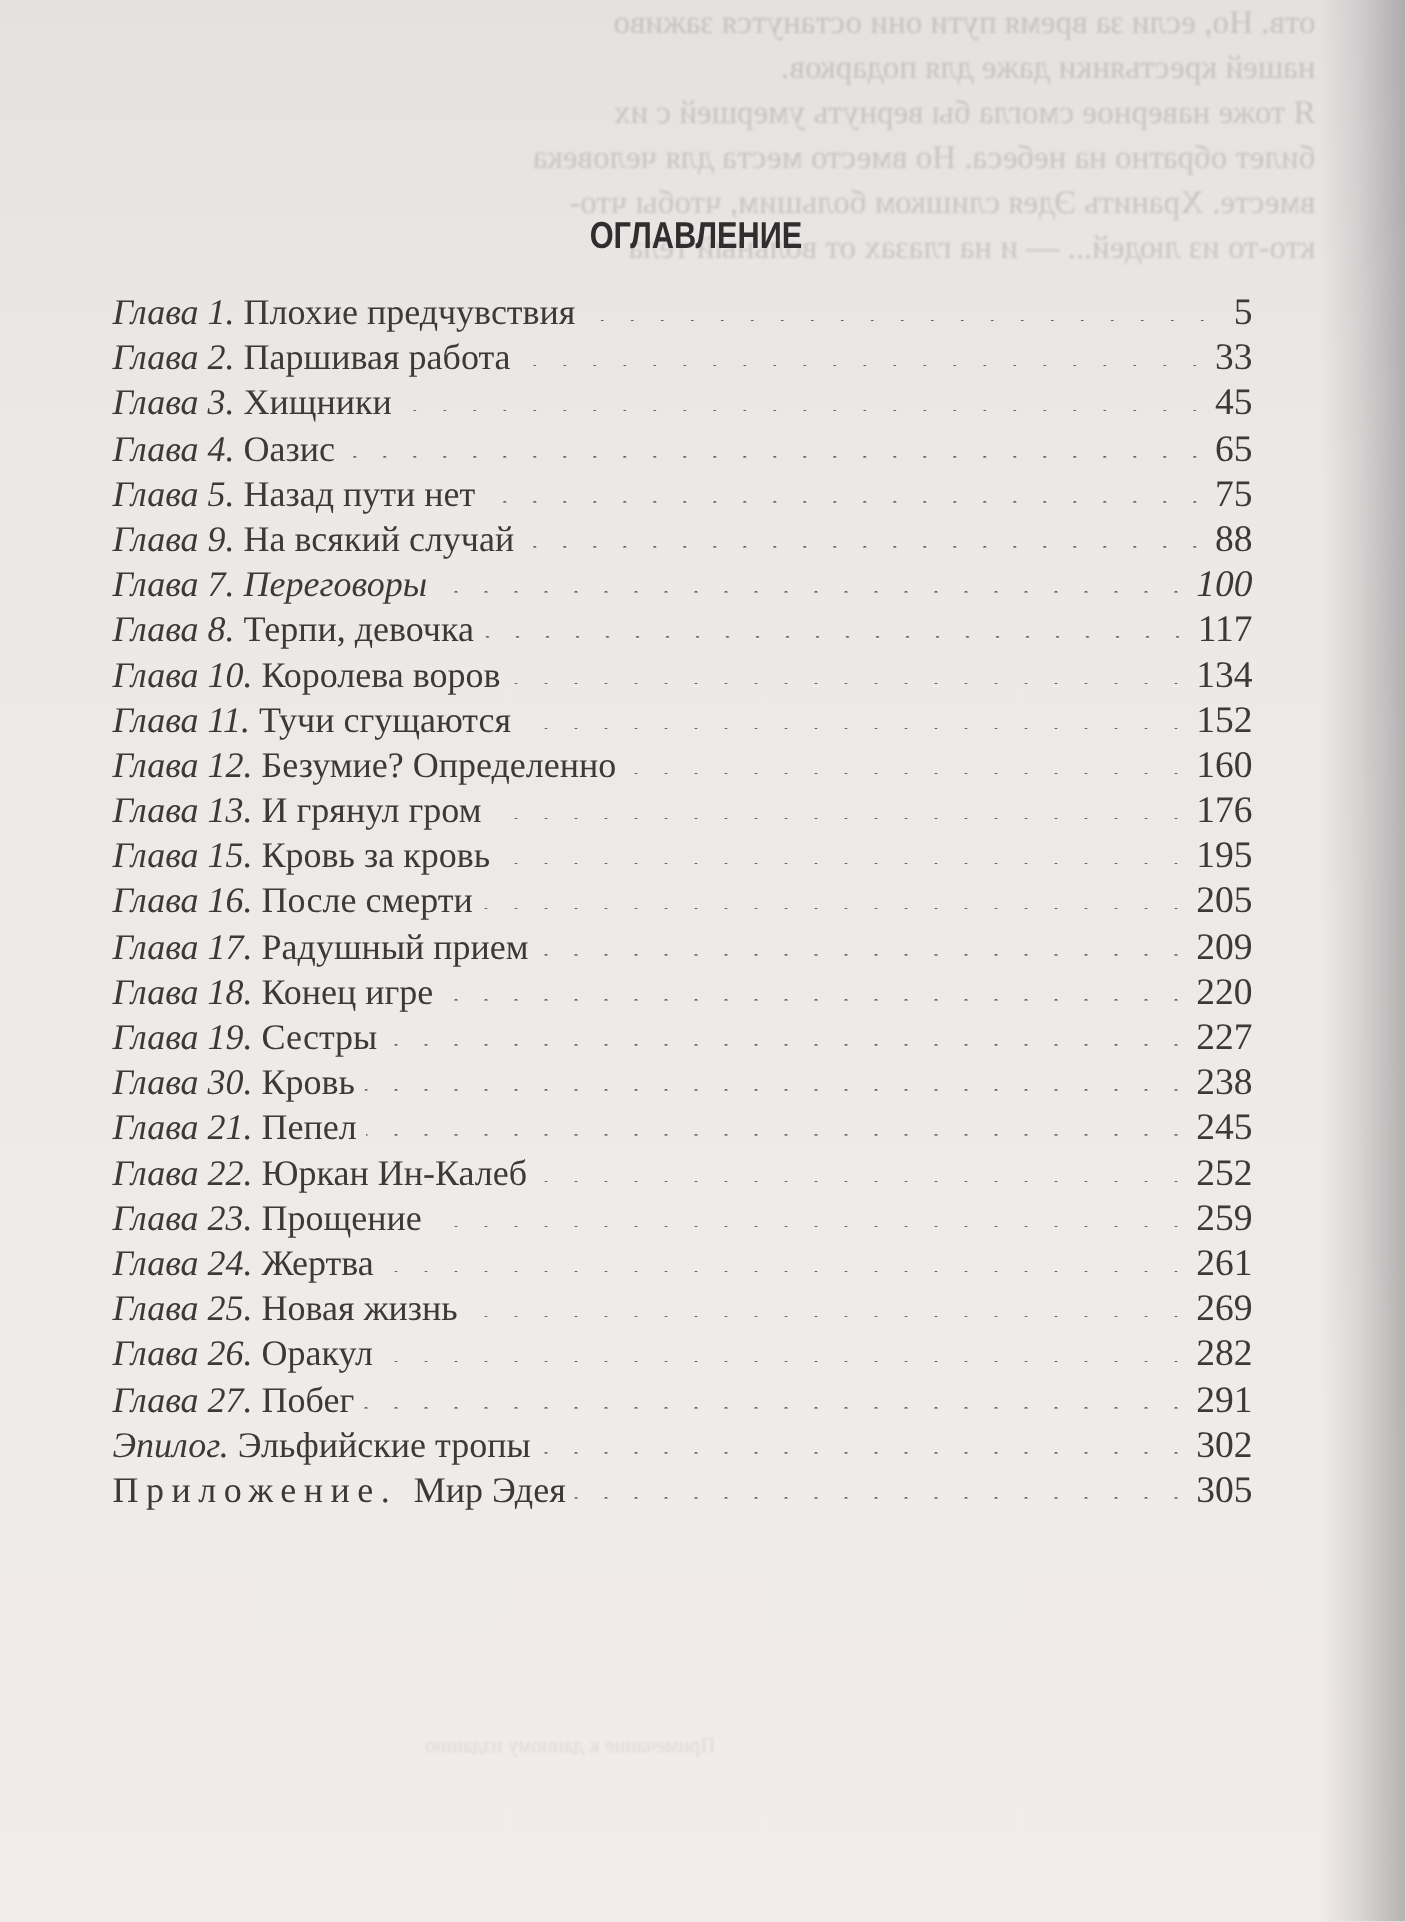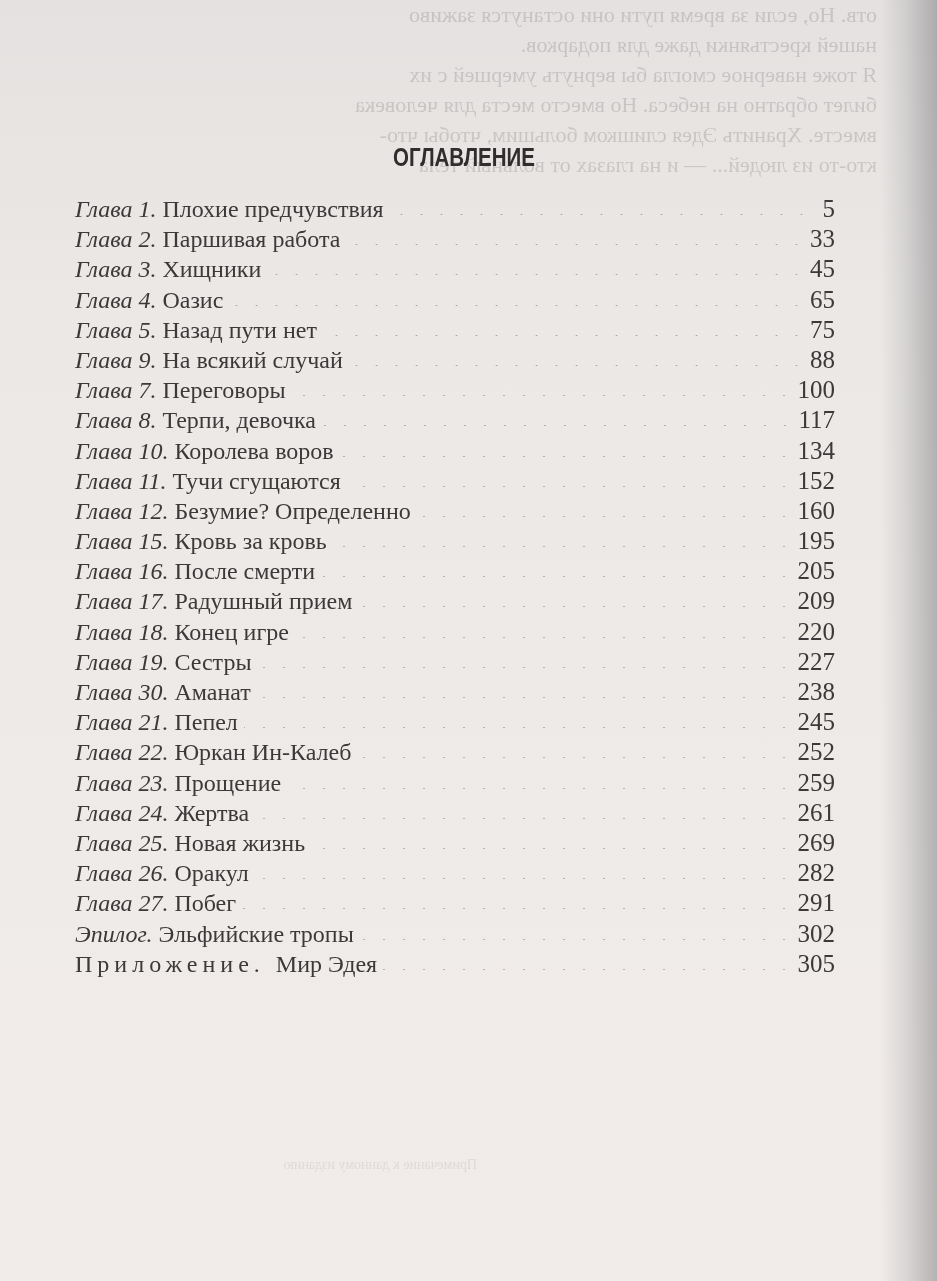--- a/index.html
+++ b/index.html
@@ -95,21 +95,21 @@
     letter-spacing: 5px;
     color: #4a4848;
     float: right;
     direction: rtl;
   }
   .page-num {
     min-width: 20px;
     text-align: right;
     font-size: 25px;
   }
-  .italic { }
+  .italic { font-style: italic; }
 </style>
 </head>
 <body>
 
 <div class="page">
 
   <div class="bleed bleed-top">
     <div>отв. Но, если за время пути они останутся заживо</div>
     <div>нашей крестьянки даже для подарков.</div>
     <div>Я тоже наверное смогла бы вернуть умершей с их</div>
@@ -183,20 +183,26 @@
     <span class="leader"></span>
     <span class="page-num">152</span>
   </li>
         <li class="toc-entry">
     <span class="label">Глава 12. </span>
           <span class="title">Безумие? Определенно</span>
     <span class="leader"></span>
     <span class="page-num">160</span>
   </li>
         <li class="toc-entry">
+    <span class="label">Глава 13. </span>
+          <span class="title">И грянул гром</span>
+    <span class="leader"></span>
+    <span class="page-num">176</span>
+  </li>
+        <li class="toc-entry">
     <span class="label">Глава 15. </span>
           <span class="title">Кровь за кровь</span>
     <span class="leader"></span>
     <span class="page-num">195</span>
   </li>
         <li class="toc-entry">
     <span class="label">Глава 16. </span>
           <span class="title">После смерти</span>
     <span class="leader"></span>
     <span class="page-num">205</span>
@@ -214,21 +220,21 @@
     <span class="page-num">220</span>
   </li>
         <li class="toc-entry">
     <span class="label">Глава 19. </span>
           <span class="title">Сестры</span>
     <span class="leader"></span>
     <span class="page-num">227</span>
   </li>
         <li class="toc-entry">
     <span class="label">Глава 30. </span>
-          <span class="title">Аманат</span>
+          <span class="title">Кровь</span>
     <span class="leader"></span>
     <span class="page-num">238</span>
   </li>
         <li class="toc-entry">
     <span class="label">Глава 21. </span>
           <span class="title">Пепел</span>
     <span class="leader"></span>
     <span class="page-num">245</span>
   </li>
         <li class="toc-entry">

